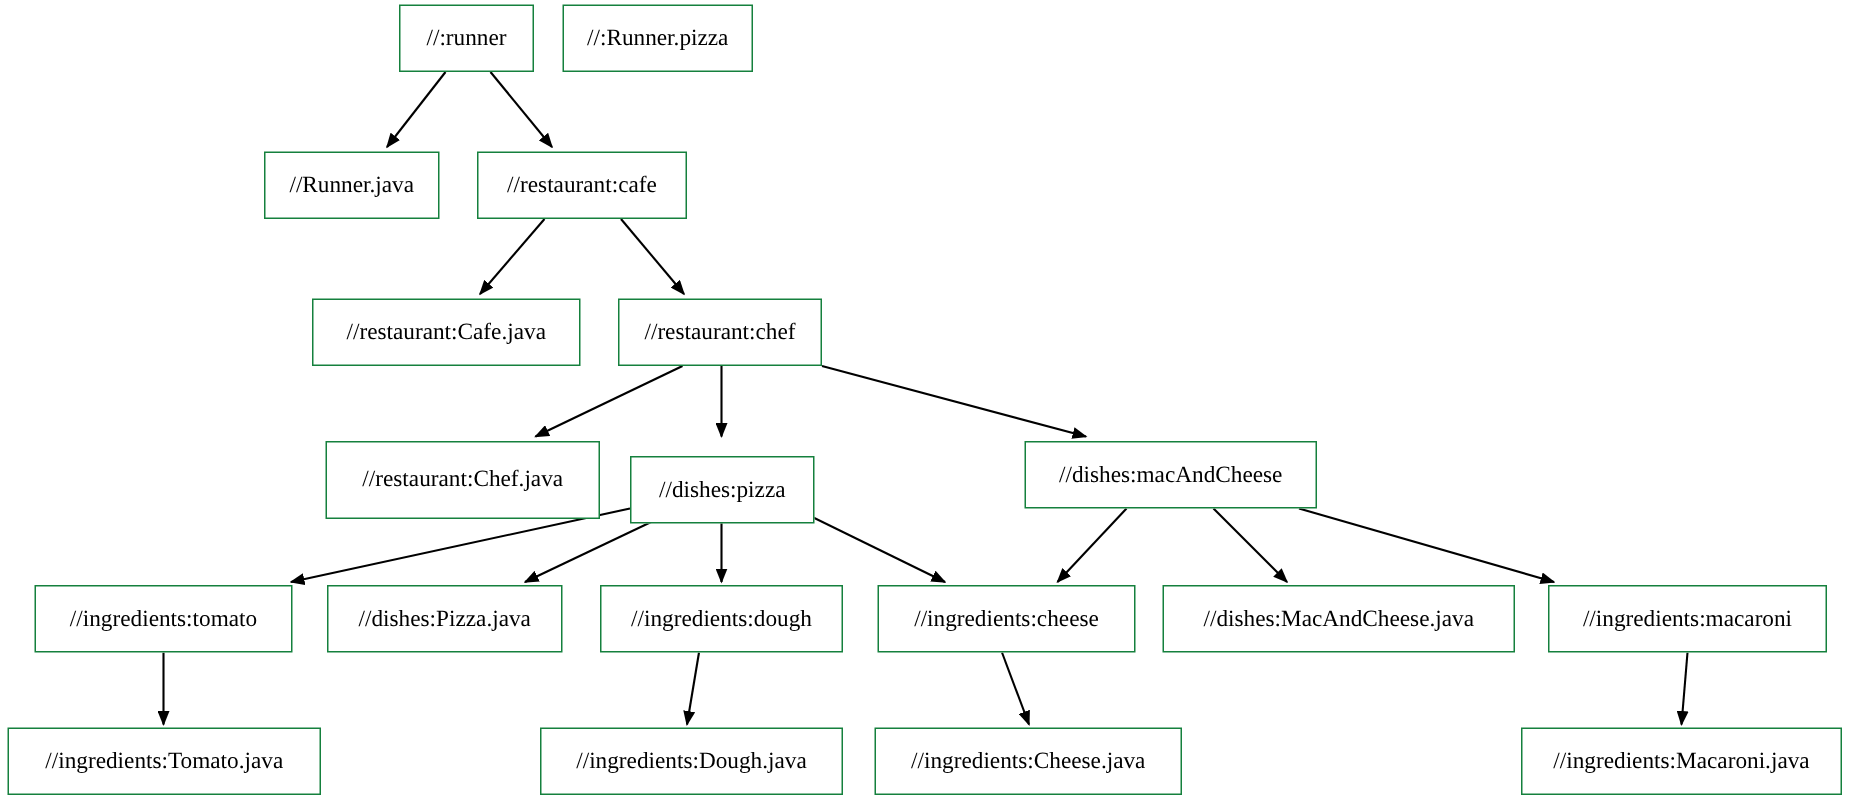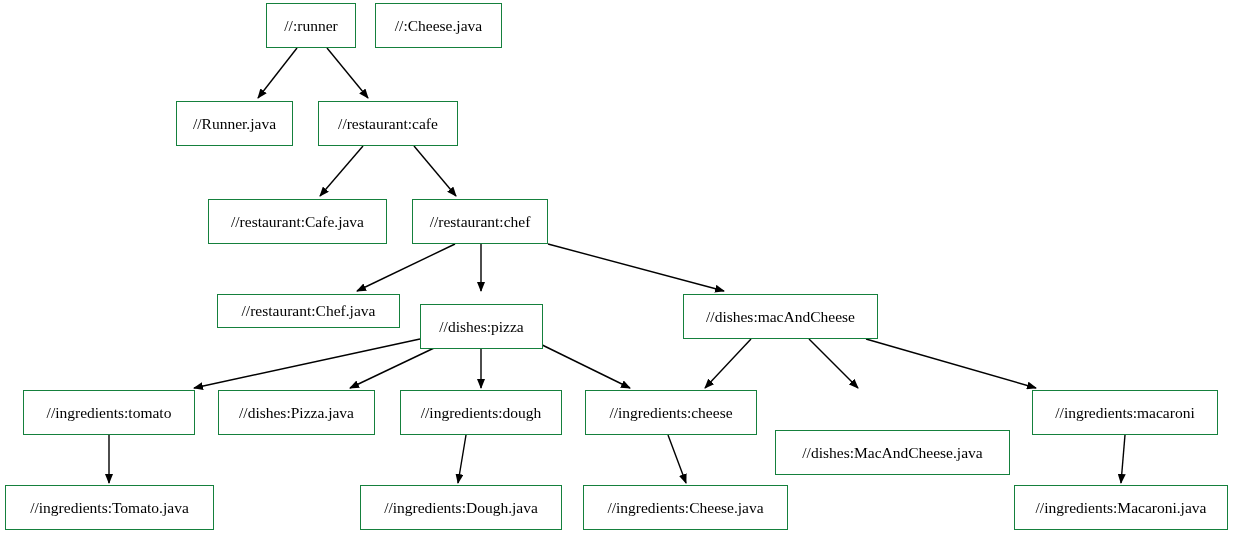--- a/index.html
+++ b/index.html
@@ -75,56 +75,56 @@
         <line x1="668" y1="435" x2="686" y2="483" stroke="#000000" stroke-width="1.4" marker-end="url(#arrowhead)"></line>
         <line x1="1125" y1="435" x2="1121" y2="483" stroke="#000000" stroke-width="1.4" marker-end="url(#arrowhead)"></line>
       </g>
   </svg>
 
   <div id="nodes-group">
       <div class="node" style="left: 266px; top: 3px; width: 90px; height: 45px;">
         <span class="node-label">//:runner</span>
       </div>
       <div class="node" style="left: 375px; top: 3px; width: 127px; height: 45px;">
-        <span class="node-label">//:Cheese.java</span>
+        <span class="node-label">//:Runner.pizza</span>
       </div>
       <div class="node" style="left: 176px; top: 101px; width: 117px; height: 45px;">
         <span class="node-label">//Runner.java</span>
       </div>
       <div class="node" style="left: 318px; top: 101px; width: 140px; height: 45px;">
         <span class="node-label">//restaurant:cafe</span>
       </div>
       <div class="node" style="left: 208px; top: 199px; width: 179px; height: 45px; align-items: center;">
         <span class="node-label">//restaurant:Cafe.java</span>
       </div>
       <div class="node" style="left: 412px; top: 199px; width: 136px; height: 45px;">
         <span class="node-label">//restaurant:chef</span>
       </div>
-      <div class="node" style="left: 217px; top: 294px; width: 183px; height: 34px; align-items: center;">
+      <div class="node" style="left: 217px; top: 294px; width: 183px; height: 52px; align-items: center;">
         <span class="node-label">//restaurant:Chef.java</span>
       </div>
       <div class="node" style="left: 420px; top: 304px; width: 123px; height: 45px;">
         <span class="node-label">//dishes:pizza</span>
       </div>
       <div class="node" style="left: 683px; top: 294px; width: 195px; height: 45px;">
         <span class="node-label">//dishes:macAndCheese</span>
       </div>
       <div class="node" style="left: 23px; top: 390px; width: 172px; height: 45px;">
         <span class="node-label">//ingredients:tomato</span>
       </div>
       <div class="node" style="left: 218px; top: 390px; width: 157px; height: 45px; align-items: center;">
         <span class="node-label">//dishes:Pizza.java</span>
       </div>
       <div class="node" style="left: 400px; top: 390px; width: 162px; height: 45px;">
         <span class="node-label">//ingredients:dough</span>
       </div>
       <div class="node" style="left: 585px; top: 390px; width: 172px; height: 45px;">
         <span class="node-label">//ingredients:cheese</span>
       </div>
-      <div class="node" style="left: 775px; top: 390px; width: 235px; height: 45px; margin-top: 40px;">
+      <div class="node" style="left: 775px; top: 390px; width: 235px; height: 45px;">
         <span class="node-label">//dishes:MacAndCheese.java</span>
       </div>
       <div class="node" style="left: 1032px; top: 390px; width: 186px; height: 45px;">
         <span class="node-label">//ingredients:macaroni</span>
       </div>
       <div class="node" style="left: 5px; top: 485px; width: 209px; height: 45px;">
         <span class="node-label">//ingredients:Tomato.java</span>
       </div>
       <div class="node" style="left: 360px; top: 485px; width: 202px; height: 45px;">
         <span class="node-label">//ingredients:Dough.java</span>

